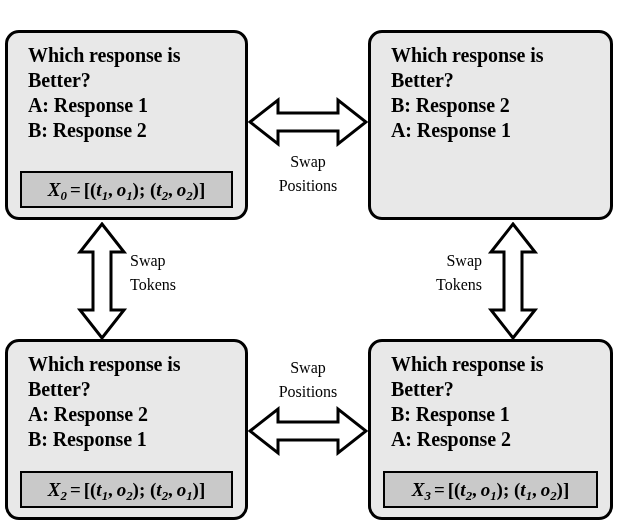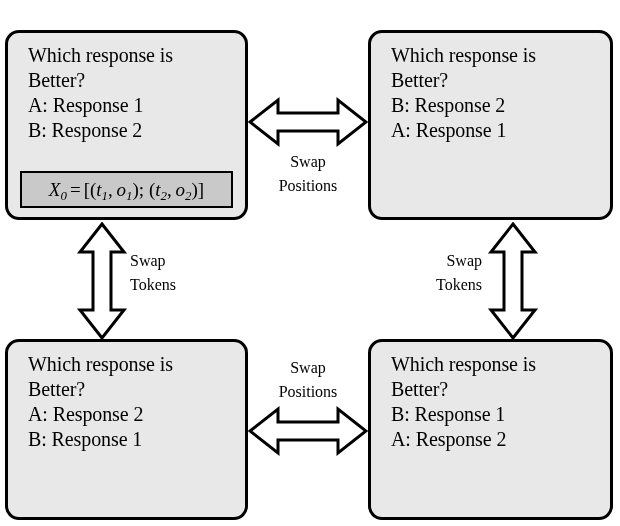--- a/index.html
+++ b/index.html
@@ -26,20 +26,21 @@
   
   .prompt-box {
     position: absolute;
     box-sizing: border-box;
     background: #e8e8e8;
     border: 3px solid #000000;
     border-radius: 14px;
     padding: 10px 12px 9px 12px;
     display: flex;
     flex-direction: column;
+    font-weight: bold;
   }
   .box-tl { left: 5px;   top: 30px;  width: 243px; height: 190px; }
   .box-tr { left: 368px; top: 30px;  width: 245px; height: 190px; }
   .box-bl { left: 5px;   top: 339px; width: 243px; height: 181px; }
   .box-br { left: 368px; top: 339px; width: 245px; height: 181px; }
 
   .prompt-lines {
     font-size: 20px;
     line-height: 25px;
     letter-spacing: -0.1px;
@@ -124,28 +125,34 @@
     </div>
   </div>
 
   <div class="prompt-box box-bl">
     <div class="prompt-lines">
       <div class="prompt-line">Which response is</div>
       <div class="prompt-line">Better?</div>
       <div class="prompt-line">A: Response 2</div>
       <div class="prompt-line">B: Response 1</div>
     </div>
+    <div class="formula-strip">
+      <span class="formula"><span class="v">X</span><sub>2</sub><span class="op">=</span><span class="punc">[(</span><span class="v">t</span><sub>1</sub><span class="punc">, </span><span class="v">o</span><sub>2</sub><span class="punc">);&nbsp;(</span><span class="v">t</span><sub>2</sub><span class="punc">, </span><span class="v">o</span><sub>1</sub><span class="punc">)]</span></span>
+    </div>
   </div>
 
   <div class="prompt-box box-br">
     <div class="prompt-lines">
       <div class="prompt-line">Which response is</div>
       <div class="prompt-line">Better?</div>
       <div class="prompt-line">B: Response 1</div>
       <div class="prompt-line">A: Response 2</div>
+    </div>
+    <div class="formula-strip">
+      <span class="formula"><span class="v">X</span><sub>3</sub><span class="op">=</span><span class="punc">[(</span><span class="v">t</span><sub>2</sub><span class="punc">, </span><span class="v">o</span><sub>1</sub><span class="punc">);&nbsp;(</span><span class="v">t</span><sub>1</sub><span class="punc">, </span><span class="v">o</span><sub>2</sub><span class="punc">)]</span></span>
     </div>
   </div>
 
   <div class="arrow arrow-h-top">
     <svg width="120" height="52" viewBox="0 0 120 52" xmlns="http://www.w3.org/2000/svg">
       <polygon points="2,26 30,4 30,17 90,17 90,4 118,26 90,48 90,35 30,35 30,48" fill="#ffffff" stroke="#000000" stroke-width="3" stroke-linejoin="miter"></polygon>
     </svg>
   </div>
 
   <div class="arrow arrow-h-bot">

